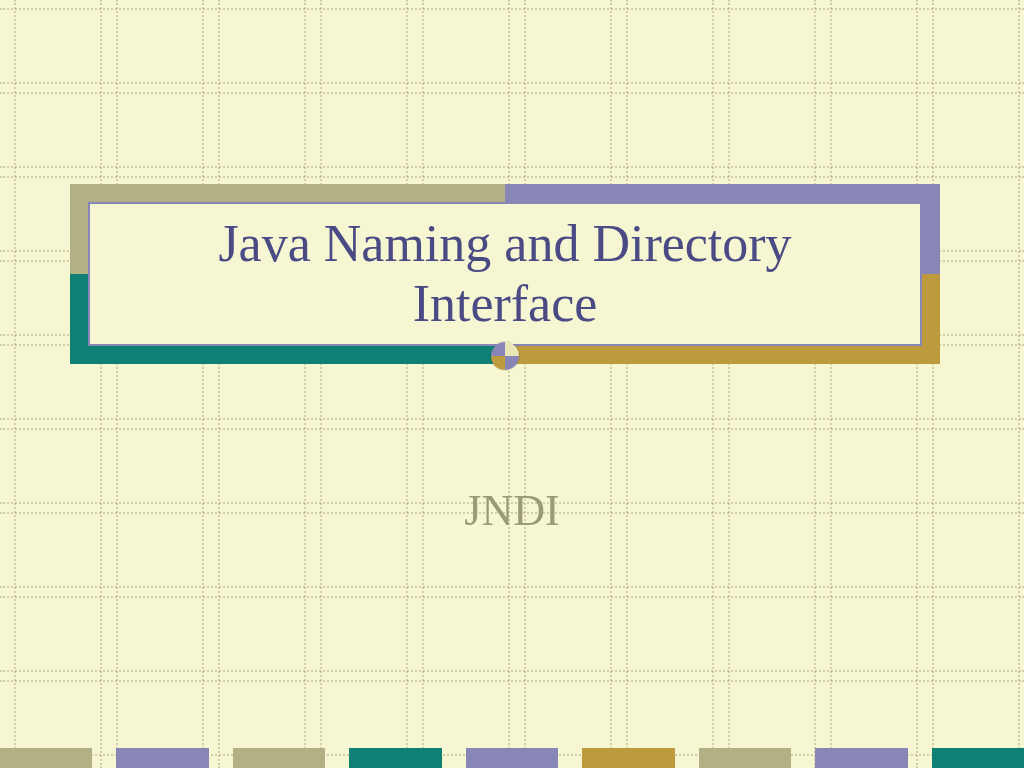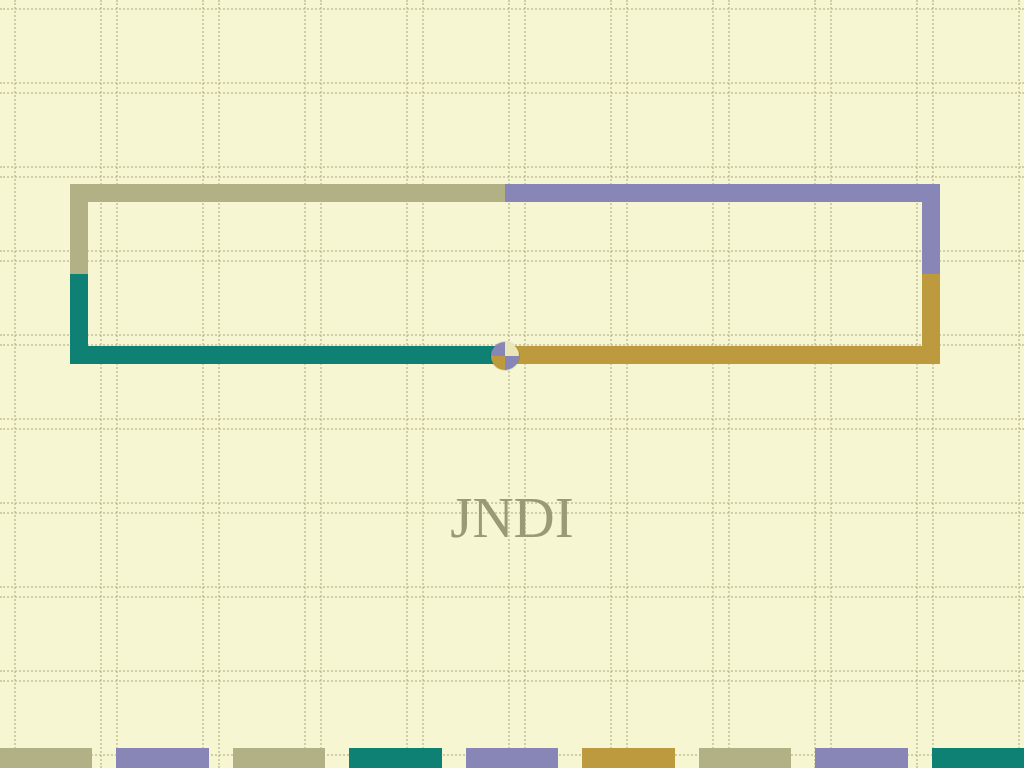--- a/index.html
+++ b/index.html
@@ -96,21 +96,21 @@
   .bauble .q.tr { right:0; top:0;    background:#e9e6b8; }
   .bauble .q.bl { left:0;  bottom:0; background:#bd9a3e; }
   .bauble .q.br { right:0; bottom:0; background:#8886b7; }
 
   
   .subtitle {
     position: absolute;
     left: 0; right: 0;
     top: 485px;
     text-align: center;
-    font-size: 57px;
+    font-size: 44px;
     color: #9a9a78;
     font-weight: 400;
   }
 
   
   .footer-swatches {
     position: absolute;
     left: 0; right: 0;
     bottom: 0;
     height: 20px;
@@ -179,20 +179,23 @@
   </div>
   <div class="frame-right">
     <div class="seg c-purple"></div>
     <div class="seg c-ochre"></div>
   </div>
   <div class="frame-bottom">
     <div class="seg c-teal" style="flex:1"></div>
     <div class="seg c-ochre" style="flex:1"></div>
   </div>
 
+  <div class="title-inner">
+    <div class="title-text">Java Naming and Directory Interface</div>
+  </div>
 
   <div class="bauble">
     <div class="q tl"></div>
       <div class="q tr"></div>
     <div class="q bl"></div>
       <div class="q br"></div>
   </div>
 </div>
 
 <div class="subtitle">JNDI</div>

